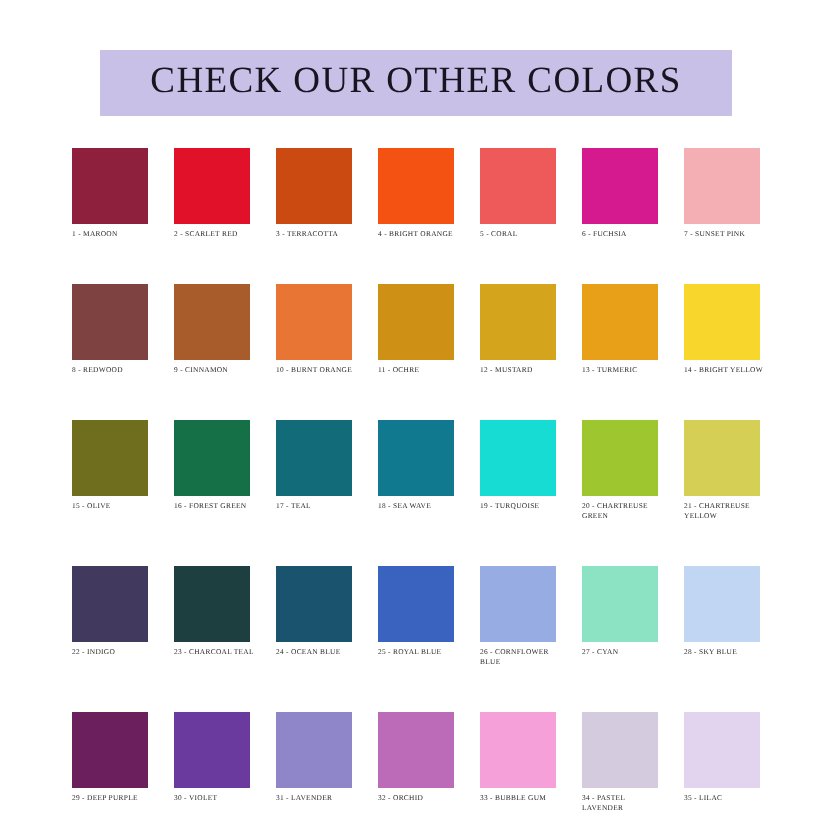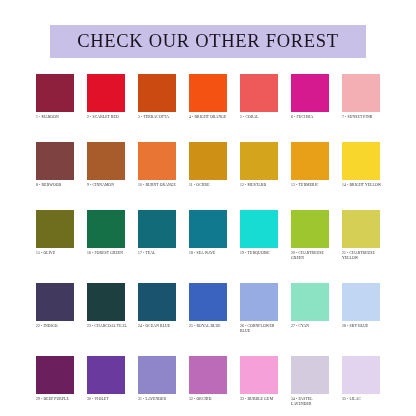--- a/index.html
+++ b/index.html
@@ -70,21 +70,21 @@
     word-wrap: break-word;
     width: 40px;
   }
 </style>
 </head>
 <body>
 
 <div class="page">
 
   <div class="header-band" style="background: rgb(201, 192, 232);">
-    <div class="header-title" style="color: rgb(26, 19, 32);">CHECK OUR OTHER FOREST</div>
+    <div class="header-title" style="color: rgb(26, 19, 32);">CHECK OUR OTHER COLORS</div>
   </div>
 
   <div class="grid">
       <div class="cell">
         <div class="swatch" style="background: rgb(142, 31, 61);"></div>
         <div class="caption">1 - MAROON</div>
       </div>
       <div class="cell">
         <div class="swatch" style="background: rgb(224, 17, 41);"></div>
         <div class="caption">2 - SCARLET RED</div>

